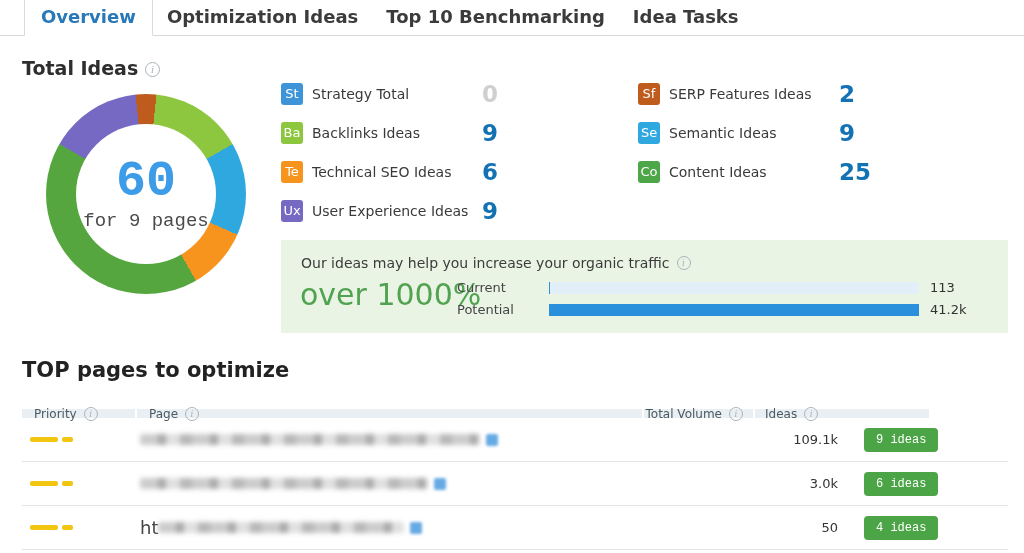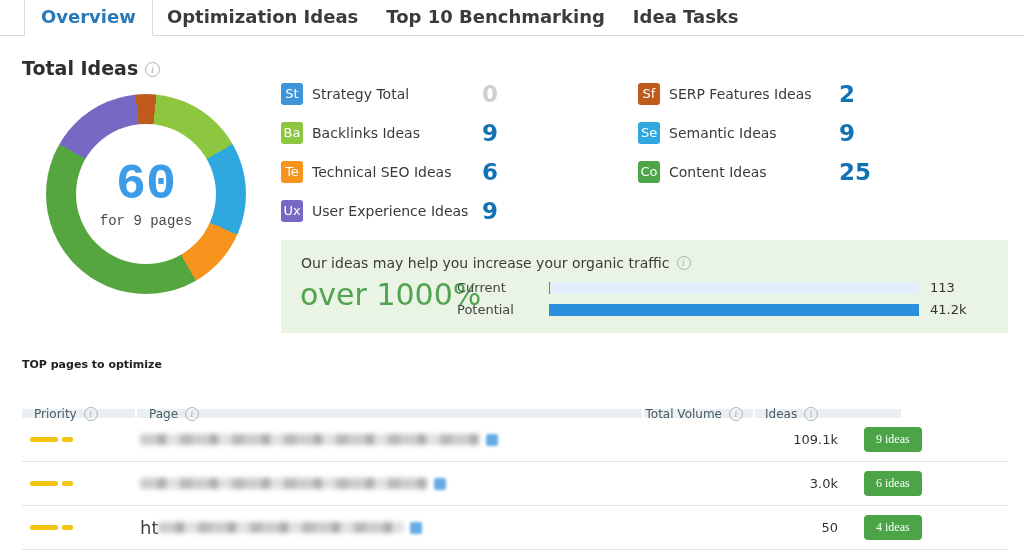--- a/index.html
+++ b/index.html
@@ -19,21 +19,21 @@
   .info { display:inline-flex; width:15px; height:15px; border:1px solid #a8b4bb; border-radius:50%;
     color:#a8b4bb; font-size:10px; font-style:italic; font-family:"DejaVu Serif",serif;
     align-items:center; justify-content:center; margin-left:7px; vertical-align:2px; font-weight:400; }
   .info.sm { width:14px; height:14px; font-size:9px; }
   
   .donut { position:absolute; left:46px; top:94px; width:200px; height:200px; border-radius:50%;
     background:#ccc;font-family:Liberation Mono, monospace; }
   .donut-hole { position:absolute; inset:30px; background:#fff; border-radius:50%;
     display:flex; flex-direction:column; align-items:center; justify-content:center; }
   .donut-value { font-size:50px; font-weight:600; color:#3c9ce8; line-height:1; }
-  .donut-sub { font-size:14px; color:#4a4a4a; margin-top:3px; }
+  .donut-sub { font-size:19px; color:#4a4a4a; margin-top:3px; }
   
   .legend-col { position:absolute; top:74px; }
   .legend-col.left { left:281px; }
   .legend-col.right { left:638px; }
   .legend-row { height:39px; display:flex; align-items:center; }
   .badge { width:22px; height:22px; border-radius:3px; color:#fff; font-size:13px;
     display:flex; align-items:center; justify-content:center; background:#888; flex:0 0 22px; }
   .legend-label { margin-left:9px; width:170px; font-size:14px; color:#3a3a3a; }
   .legend-count { font-size:23px; font-weight:600; color:#1272b4; }
   .legend-count.zero { color:#cfcfcf; }
@@ -41,44 +41,44 @@
   .banner { position:absolute; left:281px; top:240px; width:727px; height:93px; background:#e9f4e4; }
   .banner-title { position:absolute; left:20px; top:15px; font-size:14px; color:#3b3b3b; }
   .banner-highlight { position:absolute; left:19px; top:37px; font-size:30px; color:#51a351; }
   .bar-row { position:absolute; left:176px; display:flex; align-items:center; }
   .bar-row.r0 { top:40px; } .bar-row.r1 { top:62px; }
   .bar-label { width:92px; font-size:13px; color:#444; }
   .bar-track { width:370px; height:12px; background:#e3eff8; position:relative; overflow:hidden; }
   .bar-fill { position:absolute; left:0; top:0; bottom:0; background:#2b90db; width:0; }
   .bar-value { margin-left:11px; font-size:13px; color:#333; width:60px; }
   
-  .h2 { position:absolute; left:22px; top:358px; font-size:11px; font-weight:700; color:#222; }
+  .h2 { position:absolute; left:22px; top:358px; font-size:21px; font-weight:700; color:#222; }
   .table { position:absolute; left:22px; top:390px; width:986px; }
   .thead { display:flex; height:28px; }
   .th { background:#e9eff3; font-size:12px; color:#4b5a63; display:flex; align-items:center;margin-top:19px; }
   .th + .th { border-left:2px solid #fff; }
   .th.c1 { width:113px; padding-left:12px; }
   .th.c2 { width:507px; padding-left:12px; }
   .th.c3 { width:111px; justify-content:flex-end; padding-right:10px; }
-  .th.c4 { width:148px; padding-left:10px; }
+  .th.c4 { width:176px; padding-left:10px; }
   .tr { display:flex; align-items:center; height:44px; border-bottom:1px solid #e4e4e4; }
   .td.c1 { width:113px; padding-left:8px; display:flex; align-items:center; }
   .td.c2 { width:614px; display:flex; align-items:center; padding-left:5px; }
   .td.c3 { width:111px; text-align:right; padding-right:22px; font-size:13px; color:#333; }
   .td.c4 { width:148px; }
   .pbar { display:flex; align-items:center; }
   .pbar span { height:5px; background:#f2c511; border-radius:2px; display:block; }
   .pbar .seg1 { width:28px; margin-right:4px; } .pbar .seg2 { width:11px; }
   .url-prefix { font-size:18px; color:#444; }
   .mask { height:11px; border-radius:2px; filter:blur(2.4px); opacity:.8;
     background:repeating-linear-gradient(90deg,#bfbfbf 0 18px,#949494 18px 26px,#d8d8d8 26px 40px,#a6a6a6 40px 52px); }
   .mask.w1 { width:340px; } .mask.w2 { width:288px; } .mask.w3 { width:246px; }
   .ext-icon { width:12px; height:12px; background:#66aae3; border-radius:2px; filter:blur(1.6px); margin-left:6px; }
   .ideas-btn { display:inline-block; margin-left:4px; background:#4ba546; color:#fff; font-size:12px;
-    padding:5px 12px; border-radius:4px; border:none; cursor:pointer; font-family:Liberation Serif, serif; }
+    padding:5px 12px; border-radius:4px; border:none; cursor:pointer; font-family:Liberation Mono, monospace; }
 </style>
 </head>
 <body>
 
 <div class="tabbar">
   <div class="tab active">Overview</div>
   <div class="tab">Optimization Ideas</div>
   <div class="tab">Top 10 Benchmarking</div>
   <div class="tab">Idea Tasks</div>
 </div>

